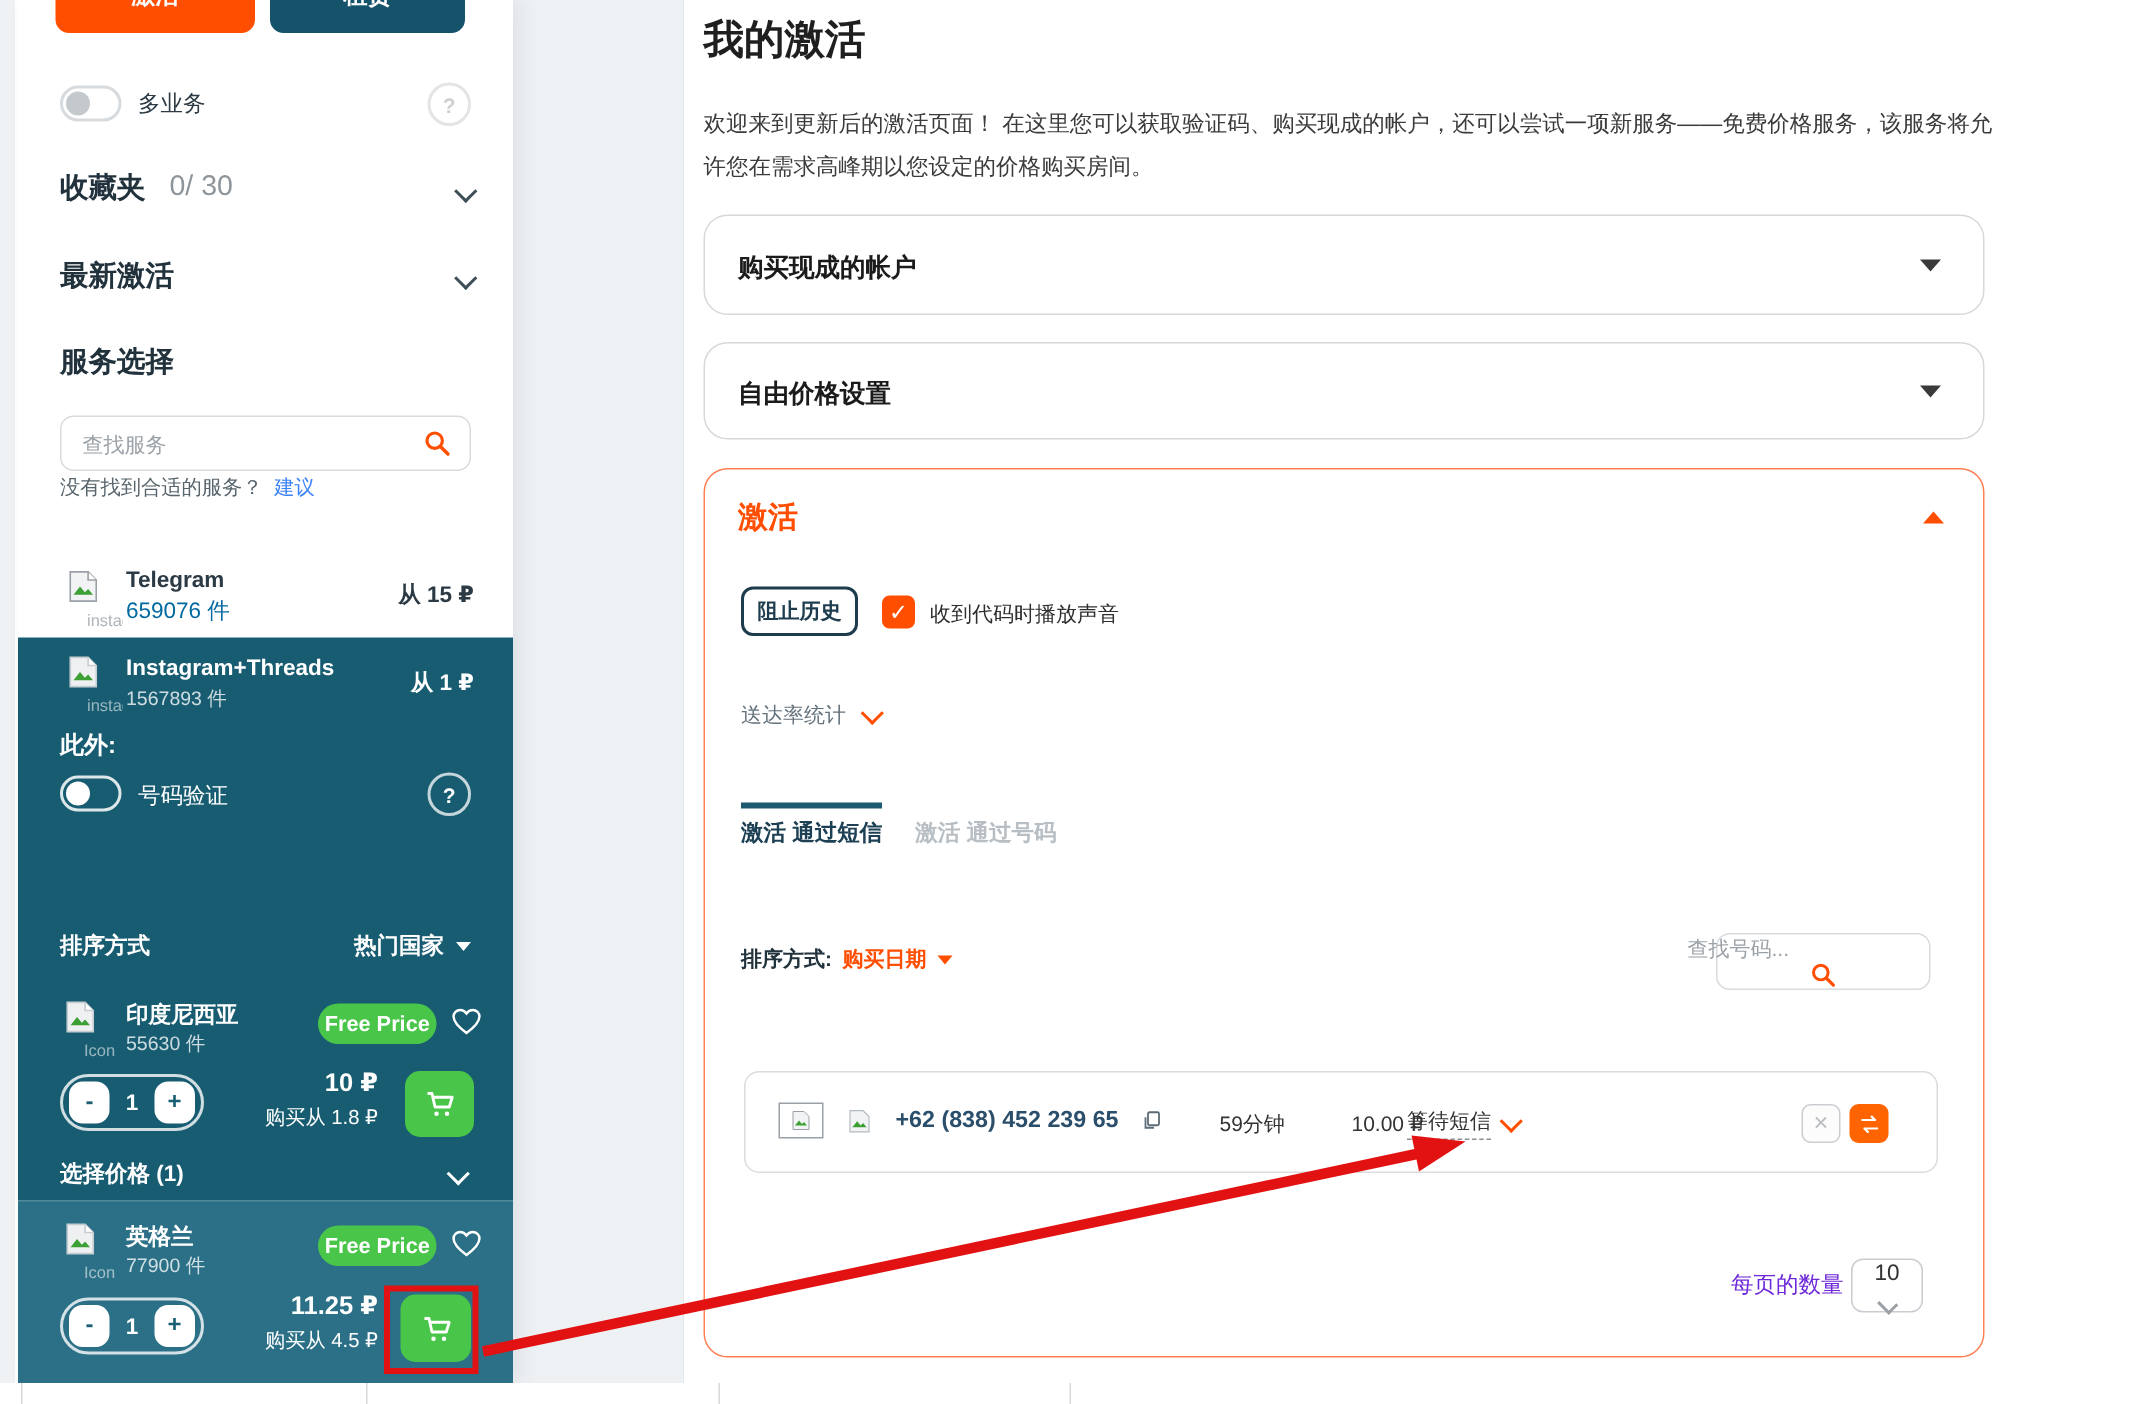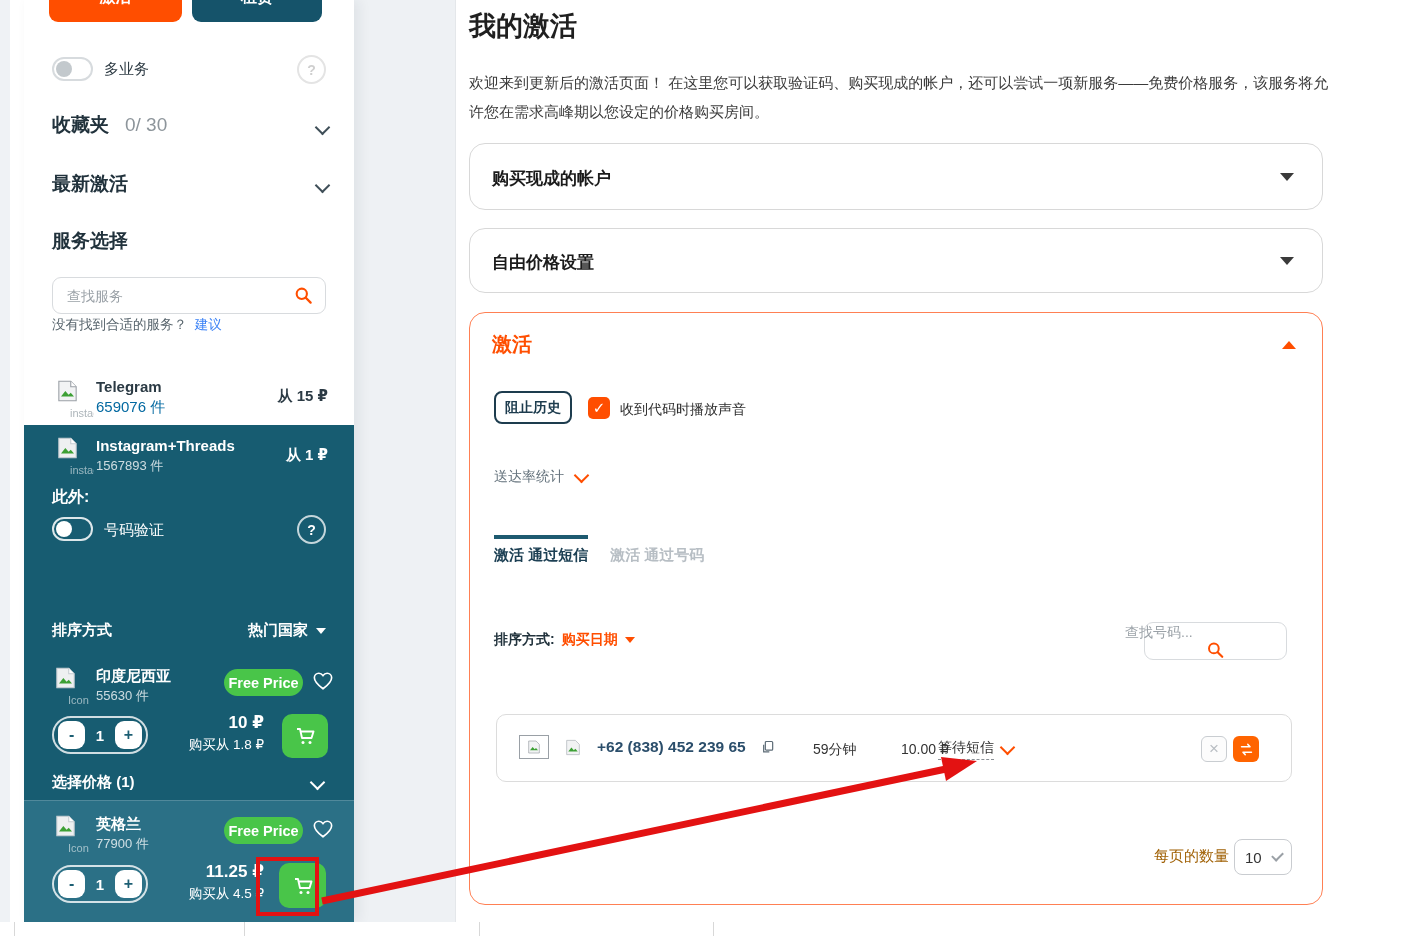--- a/index.html
+++ b/index.html
@@ -5,21 +5,21 @@
   html,body{margin:0;padding:0;}
   body{width:1420px;height:936px;position:relative;overflow:hidden;background:#fff;
        font-family:"Liberation Sans","DejaVu Sans",sans-serif;color:#222;}
   .abs{position:absolute;}
   .flex{display:flex;align-items:center;}
   .center{display:flex;align-items:center;justify-content:center;}
 
   
   #gutter{left:0;top:0;width:10px;height:922px;background:#eff2f5;}
   #gap{left:340px;top:0;width:115px;height:922px;background:#eef1f4;}
-  #sidebar{left:24px;top:0;width:330px;height:922px;background:#fff;
+  #sidebar{left:12px;top:0;width:330px;height:922px;background:#fff;
            box-shadow:5px 0 12px rgba(25,45,60,.07);}
   #main{left:455px;top:0;width:965px;height:922px;background:#fff;border-left:1px solid #e4e7ea;box-sizing:border-box;}
   #footerstrip{left:0;top:922px;width:1420px;height:14px;background:#fff;}
   .fline{position:absolute;top:922px;width:1px;height:14px;background:#d8d8d8;}
 
   
   .top-btn{height:49px;border-radius:9px;color:#fff;font-weight:bold;font-size:16px;}
   .top-btn.orange{background:#ff4e00;}
   .top-btn.teal{background:#15536a;}
 
@@ -89,21 +89,21 @@
   .tab.inactive{color:#b7bec4;}
   .sort-lbl{font-size:14px;font-weight:bold;color:#22333d;}
   .sort-val{font-size:14px;font-weight:bold;color:#ff4e00;}
   .phone-row{border:1px solid #dcdcdc;border-radius:10px;background:#fff;box-sizing:border-box;}
   .flag-ph{width:30px;height:24px;border:1px solid #9aa0a6;background:#fff;box-sizing:border-box;}
   .phone-num{font-size:15.5px;font-weight:bold;color:#2b4e6b;white-space:nowrap;}
   .meta{font-size:14px;color:#333;}
   .status{font-size:14px;color:#333;border-bottom:1px dashed #8a9096;padding-bottom:2px;}
   .close-btn{width:26px;height:26px;border:1px solid #c9cdd1;border-radius:6px;color:#b9bec3;font-size:17px;background:#fcfcfc;box-sizing:border-box;}
   .refresh-btn{width:26px;height:26px;background:#ff6400;border-radius:6px;}
-  .per-label{color:#a16207;font-size:15px;text-align:right;}
+  .per-label{color:#6d28d9;font-size:15px;text-align:right;}
   .select{border:1px solid #c9ccd0;border-radius:8px;display:flex;align-items:center;gap:12px;padding:0 10px;
           height:36px;font-size:15px;color:#333;box-sizing:border-box;background:#fff;}
 
   
   #redrect{left:256px;top:857px;width:63px;height:59px;border:4px solid #e31212;box-sizing:border-box;z-index:90;}
   #arrow{left:0;top:0;z-index:100;pointer-events:none;}
 </style>
 </head>
 <body>
 
@@ -354,21 +354,21 @@
         <span>×</span>
       </div>
       <div class="abs refresh-btn center" style="left:736px;top:21px;">
         <svg width="17" height="17" viewBox="0 0 24 24">
           <path d="M5 8h12l-3.2-3.2M19 16H7l3.2 3.2" fill="none" stroke="#fff" stroke-width="2.1" stroke-linecap="round" stroke-linejoin="round"></path>
         </svg>
       </div>
     </div>
 
     <span class="abs per-label" style="left:684px;top:534px;">每页的数量</span>
-    <div class="abs select" style="left:764px;top:526px;width:58px;">
+    <div class="abs select" style="left:764px;top:526px;width:48px;flex-direction:column;">
       <span>10</span>
       <span class="chev gray" style="margin-top:-4px;"></span>
     </div>
   </div>
 </div>
 
 <div class="abs" id="footerstrip"></div>
 <div class="fline" style="left:14px;"></div>
 <div class="fline" style="left:244px;"></div>
 <div class="fline" style="left:479px;"></div>

